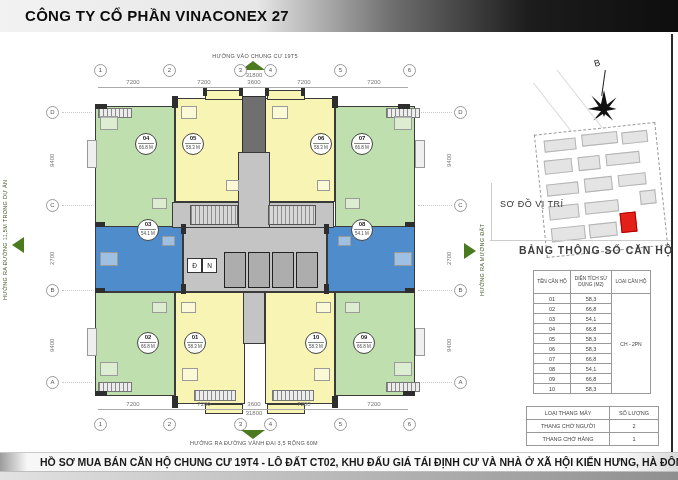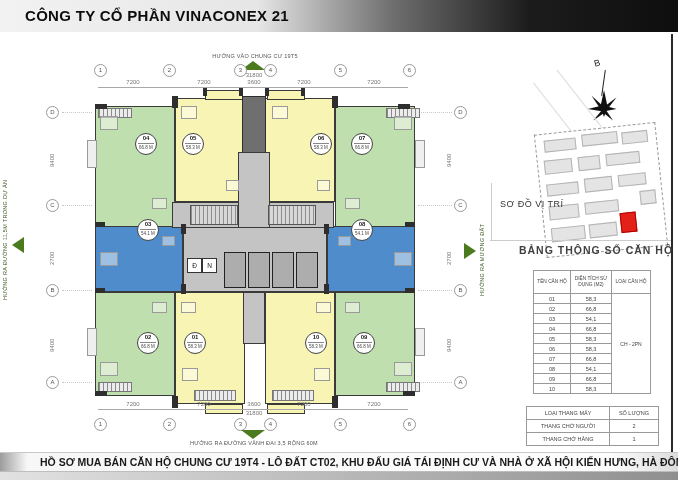--- a/index.html
+++ b/index.html
@@ -90,21 +90,21 @@
 
   .north-b{position:absolute;left:594px;top:58px;font-size:9px;color:#222;transform:rotate(-15deg);}
   .north-line{position:absolute;left:603px;top:70px;width:1px;height:26px;background:#222;transform:rotate(8deg);}
 </style>
 </head>
 <body>
 
 <div class="page">
 
   <div class="topbar">
-    <span>CÔNG TY CỔ PHẦN VINACONEX 21</span>
+    <span>CÔNG TY CỔ PHẦN VINACONEX 27</span>
   </div>
 
   <div class="dirlabel" style="left:180px;top:53px;width:150px;">HƯỚNG VÀO CHUNG CƯ 19T5</div>
   <div class="tri-up" style="left:241px;top:61px;"></div>
 
   <div class="bub" style="left:94px;top:64px;">1</div>
   <div class="bub" style="left:163px;top:64px;">2</div>
   <div class="bub" style="left:234px;top:64px;">3</div>
   <div class="bub" style="left:264px;top:64px;">4</div>
   <div class="bub" style="left:334px;top:64px;">5</div>

